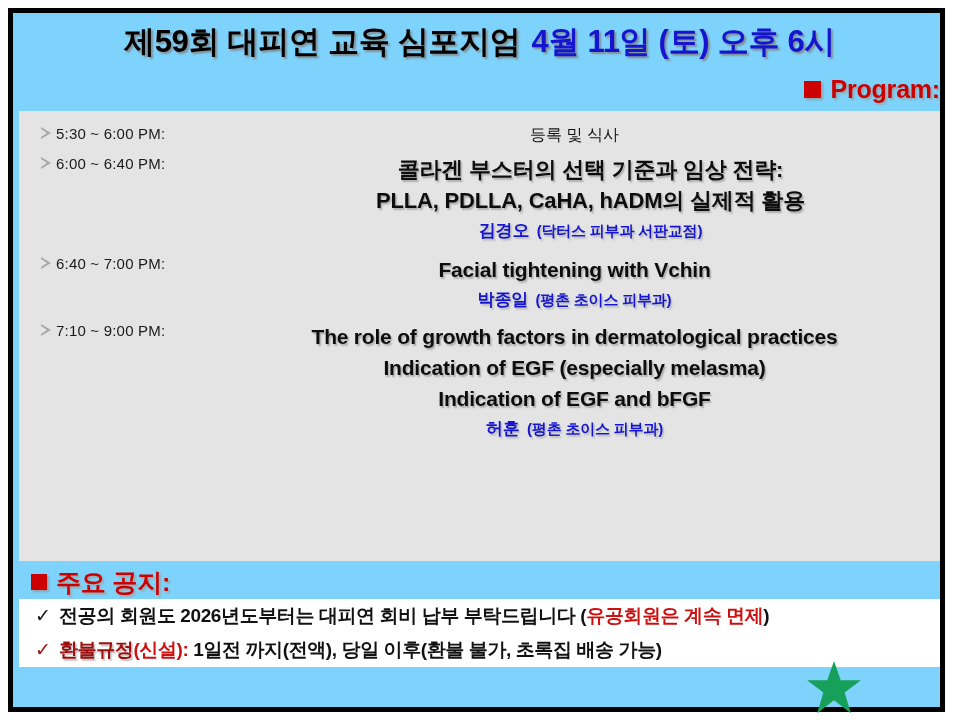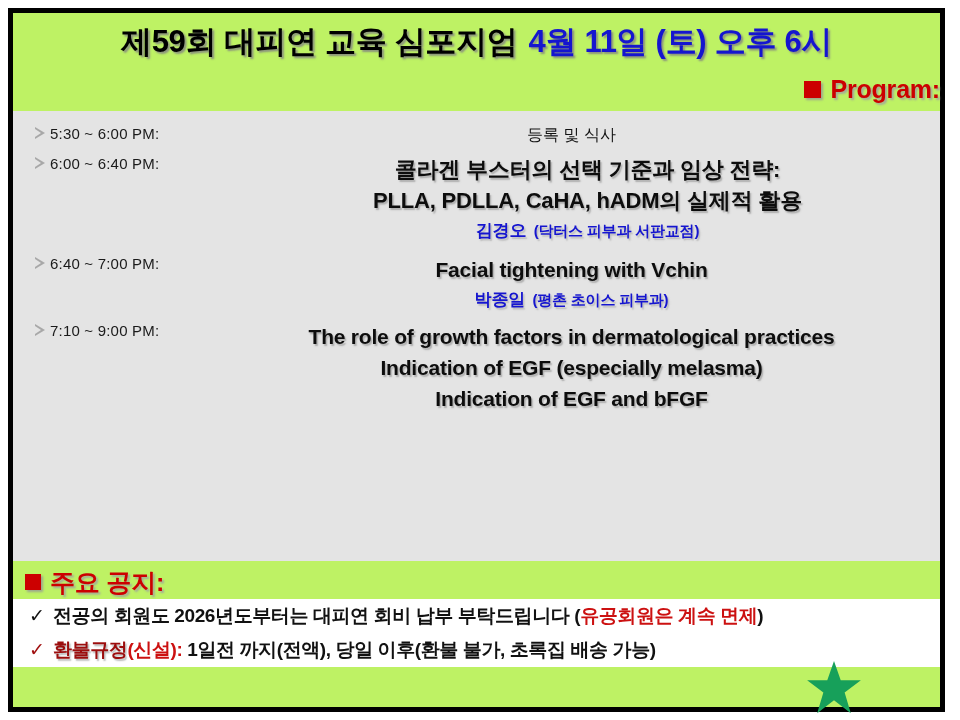--- a/index.html
+++ b/index.html
@@ -21,22 +21,23 @@
   }
 
   
   #frame {
     position: absolute;
     left: 8px;
     top: 8px;
     width: 937px;
     height: 704px;
     border: 5px solid #000000;
-    background: #bef264;
+    background: #7dd3fc;
     overflow: visible;
+    padding-left: 6px;
   }
 
   
   #title-bar {
     height: 54px;
     display: flex;
     align-items: center;
     justify-content: center;
     white-space: nowrap;
     padding-top: 4px;
@@ -281,20 +282,24 @@
 
       <div class="session sess-4">
         <div class="time-col">
           <span class="tri-hollow"></span>
           <span class="time-text">7:10 ~ 9:00 PM:</span>
         </div>
         <div class="body-col">
           <div class="talk-title en">The role of growth factors in dermatological practices</div>
           <div class="talk-title en">Indication of EGF (especially melasma)</div>
           <div class="talk-title en">Indication of EGF and bFGF</div>
+          <div class="speaker">
+            <span class="nm">허훈</span>
+            <span class="aff">(평촌 초이스 피부과)</span>
+          </div>
         </div>
       </div>
 
     </div>
 
     <div class="section-head" id="notice-head">
       <span class="sq-bullet small"></span>
       <span class="section-label ko">주요 공지:</span>
     </div>
 

